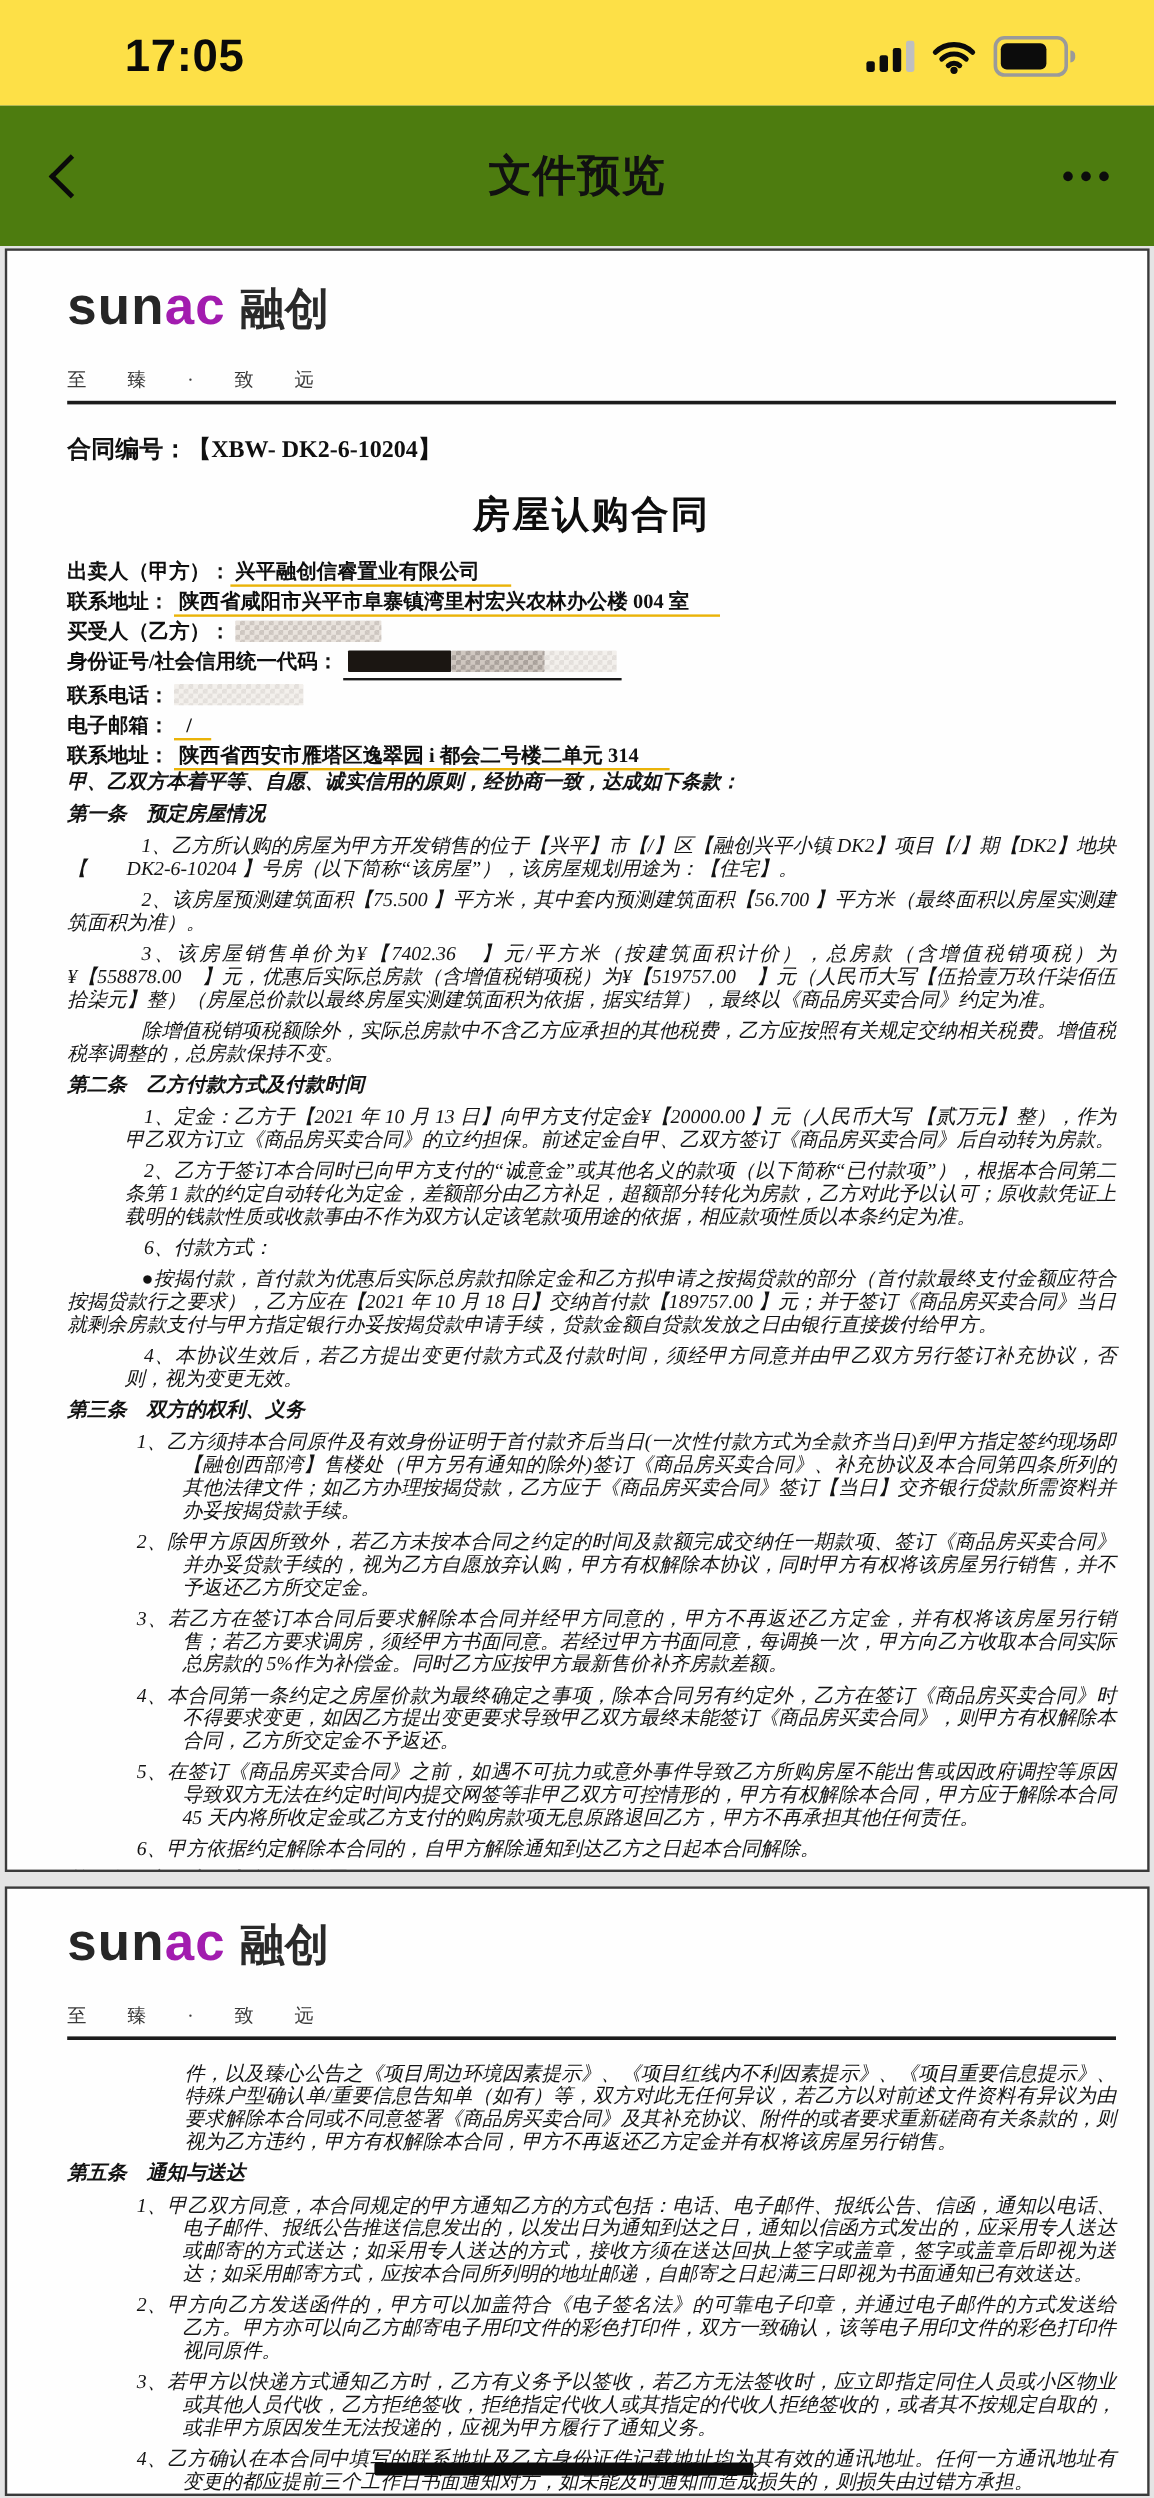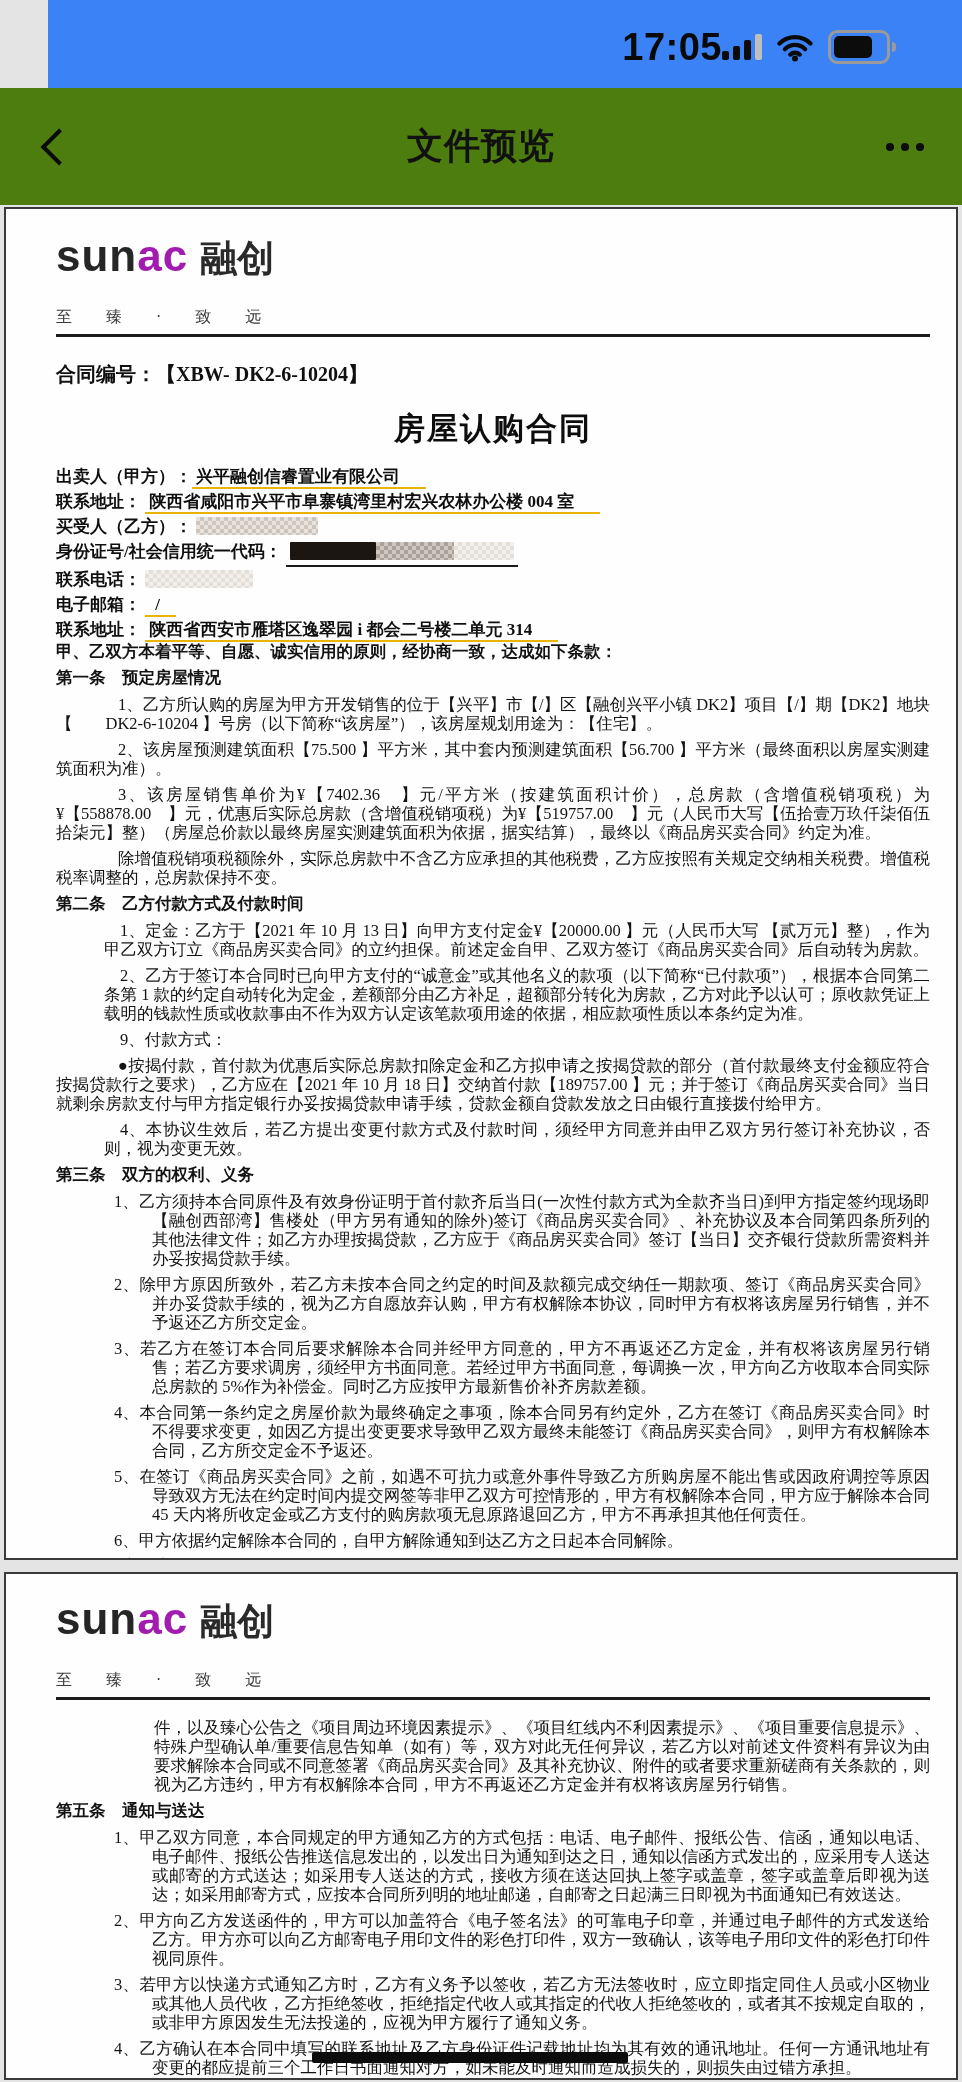--- a/index.html
+++ b/index.html
@@ -4,22 +4,22 @@
 <style>
   html,body{margin:0;padding:0;}
   body{
     width:962px;height:2082px;overflow:hidden;position:relative;
     background:#e4e4e4;
     font-family:"Liberation Sans", sans-serif;
     -webkit-font-smoothing:antialiased;
   }
   
   .statusbar{
-    height:88px;background:#3b82f6;display:flex;align-items:center;
-    justify-content:flex-end;padding:6px 66px 0 104px;box-sizing:border-box;margin-left:48px;
+    height:88px;background:#fde047;display:flex;align-items:center;
+    justify-content:space-between;padding:6px 66px 0 104px;box-sizing:border-box;
   }
   .time{font-size:38px;font-weight:700;color:#0a0a0a;letter-spacing:0.5px;}
   .sicons{display:flex;align-items:center;gap:14px;}
   .signal{display:flex;align-items:flex-end;gap:4px;height:26px;}
   .signal i{display:block;width:7px;border-radius:2px;background:#0c0c0c;}
   .signal i:nth-child(1){height:9px;}
   .signal i:nth-child(2){height:14px;}
   .signal i:nth-child(3){height:20px;}
   .signal i:nth-child(4){height:26px;background:#bfbfbf;}
   .wifi{width:38px;height:30px;}
@@ -77,21 +77,21 @@
   }
   .rx-dark{background:#1b1612;}
   .rx-faint{
     background-image:
       linear-gradient(45deg,#e3dfdb 25%,transparent 25%,transparent 75%,#e3dfdb 75%),
       linear-gradient(45deg,#e3dfdb 25%,#f3f0ec 25%,#f3f0ec 75%,#e3dfdb 75%);
     background-size:8px 8px;background-position:0 0,4px 4px;
   }
   .idwrap{border-bottom:2px solid #1a1a1a;display:inline-block;padding:0 4px 1px 4px;}
   
-  .bodytext p{margin:0 0 7px 0;font-size:16.5px;line-height:19px;text-align:justify;color:#131313;}
+  .bodytext p{margin:0 0 7px 0;font-size:16.5px;line-height:19px;text-align:justify;color:#131313;font-style:italic;}
   .preamble{font-weight:700;white-space:nowrap;}
   .h-item{font-size:17.5px;font-weight:700;margin:4px 0 8px 0 !important;color:#0c0c0c;}
   .p-ind{text-indent:62px;}          
   .p-ind2{margin-left:48px !important;text-indent:16px;}  
   .p-hang{margin-left:96px !important;text-indent:-38px;}
   .redactbar{position:absolute;background:#0c0c0c;border-radius:2px;}
 </style>
 </head>
 <body>
 
@@ -173,21 +173,21 @@
     <div class="bodytext">
       <p class="preamble">甲、乙双方本着平等、自愿、诚实信用的原则，经协商一致，达成如下条款：</p>
       <p class="h-item">第一条　预定房屋情况</p>
       <p class="p-ind">1、乙方所认购的房屋为甲方开发销售的位于【兴平】市【/】区【融创兴平小镇 DK2】项目【/】期【DK2】地块【　　DK2-6-10204 】号房（以下简称“该房屋”），该房屋规划用途为：【住宅】。</p>
       <p class="p-ind">2、该房屋预测建筑面积【75.500 】平方米，其中套内预测建筑面积【56.700 】平方米（最终面积以房屋实测建筑面积为准）。</p>
       <p class="p-ind">3、该房屋销售单价为¥【7402.36　】元/平方米（按建筑面积计价），总房款（含增值税销项税）为¥【558878.00　】元，优惠后实际总房款（含增值税销项税）为¥【519757.00　】元（人民币大写【伍拾壹万玖仟柒佰伍拾柒元】整）（房屋总价款以最终房屋实测建筑面积为依据，据实结算），最终以《商品房买卖合同》约定为准。</p>
       <p class="p-ind">除增值税销项税额除外，实际总房款中不含乙方应承担的其他税费，乙方应按照有关规定交纳相关税费。增值税税率调整的，总房款保持不变。</p>
       <p class="h-item">第二条　乙方付款方式及付款时间</p>
       <p class="p-ind2">1、定金：乙方于【2021 年 10 月 13 日】向甲方支付定金¥【20000.00 】元（人民币大写 【贰万元】整），作为甲乙双方订立《商品房买卖合同》的立约担保。前述定金自甲、乙双方签订《商品房买卖合同》后自动转为房款。</p>
       <p class="p-ind2">2、乙方于签订本合同时已向甲方支付的“诚意金”或其他名义的款项（以下简称“已付款项”），根据本合同第二条第 1 款的约定自动转化为定金，差额部分由乙方补足，超额部分转化为房款，乙方对此予以认可；原收款凭证上载明的钱款性质或收款事由不作为双方认定该笔款项用途的依据，相应款项性质以本条约定为准。</p>
-      <p class="p-ind2">9、付款方式：</p>
+      <p class="p-ind2">6、付款方式：</p>
       <p class="p-ind">●按揭付款，首付款为优惠后实际总房款扣除定金和乙方拟申请之按揭贷款的部分（首付款最终支付金额应符合按揭贷款行之要求），乙方应在【2021 年 10 月 18 日】交纳首付款【189757.00 】元；并于签订《商品房买卖合同》当日就剩余房款支付与甲方指定银行办妥按揭贷款申请手续，贷款金额自贷款发放之日由银行直接拨付给甲方。</p>
       <p class="p-ind2">4、本协议生效后，若乙方提出变更付款方式及付款时间，须经甲方同意并由甲乙双方另行签订补充协议，否则，视为变更无效。</p>
       <p class="h-item">第三条　双方的权利、义务</p>
       <p class="p-hang">1、乙方须持本合同原件及有效身份证明于首付款齐后当日(一次性付款方式为全款齐当日)到甲方指定签约现场即【融创西部湾】售楼处（甲方另有通知的除外)签订《商品房买卖合同》、补充协议及本合同第四条所列的其他法律文件；如乙方办理按揭贷款，乙方应于《商品房买卖合同》签订【当日】交齐银行贷款所需资料并办妥按揭贷款手续。</p>
       <p class="p-hang">2、除甲方原因所致外，若乙方未按本合同之约定的时间及款额完成交纳任一期款项、签订《商品房买卖合同》并办妥贷款手续的，视为乙方自愿放弃认购，甲方有权解除本协议，同时甲方有权将该房屋另行销售，并不予返还乙方所交定金。</p>
       <p class="p-hang">3、若乙方在签订本合同后要求解除本合同并经甲方同意的，甲方不再返还乙方定金，并有权将该房屋另行销售；若乙方要求调房，须经甲方书面同意。若经过甲方书面同意，每调换一次，甲方向乙方收取本合同实际总房款的 5%作为补偿金。同时乙方应按甲方最新售价补齐房款差额。</p>
       <p class="p-hang">4、本合同第一条约定之房屋价款为最终确定之事项，除本合同另有约定外，乙方在签订《商品房买卖合同》时不得要求变更，如因乙方提出变更要求导致甲乙双方最终未能签订《商品房买卖合同》，则甲方有权解除本合同，乙方所交定金不予返还。</p>
       <p class="p-hang">5、在签订《商品房买卖合同》之前，如遇不可抗力或意外事件导致乙方所购房屋不能出售或因政府调控等原因导致双方无法在约定时间内提交网签等非甲乙双方可控情形的，甲方有权解除本合同，甲方应于解除本合同 45 天内将所收定金或乙方支付的购房款项无息原路退回乙方，甲方不再承担其他任何责任。</p>
       <p class="p-hang">6、甲方依据约定解除本合同的，自甲方解除通知到达乙方之日起本合同解除。</p>
       <p class="h-item">第四条　商品房买卖合同的签署</p>

